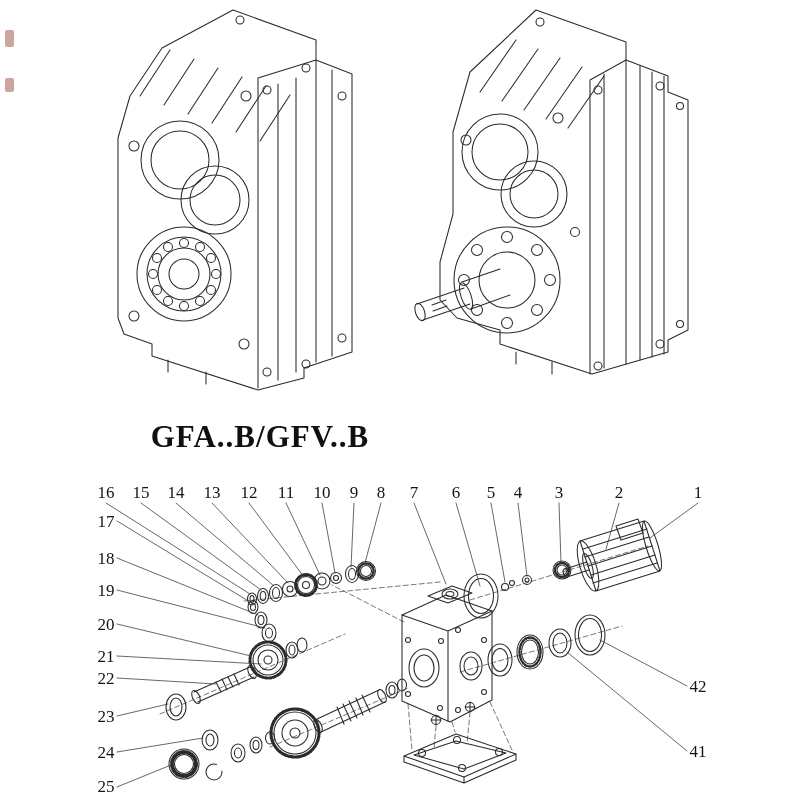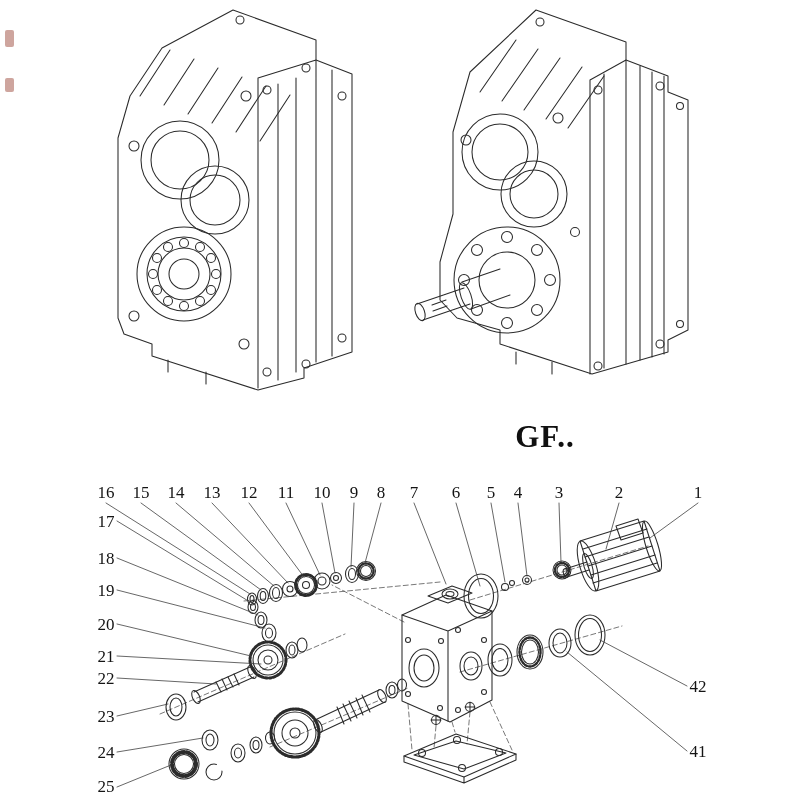--- a/index.html
+++ b/index.html
@@ -112,21 +112,21 @@
           <circle cx="660" cy="344" r="4"></circle>
         <circle cx="598" cy="366" r="4"></circle>
           <circle cx="680" cy="106" r="3.5"></circle>
           <circle cx="680" cy="324" r="3.5"></circle>
         <circle cx="540" cy="22" r="4"></circle>
       </g>
       <path d="M516,352 L516,364 M552,362 L552,374"></path>
     </g>
   </svg>
 
-  <div class="model-label" style="left:455px;top:419px;width:180px;">GF..</div>
+  <div class="model-label" style="left:110px;top:419px;width:300px;">GFA..B/GFV..B</div>
 
   <svg id="exploded-art" width="800" height="335" viewBox="0 465 800 335">
 
     <g class="dash">
       <path d="M244,601 L440,582"></path>
       <path d="M460,672 L622,626"></path>
       <path d="M470,600 L648,546"></path>
       <path d="M160,714 L345,634"></path>
       <path d="M270,747 L408,688"></path>
       <path d="M404,622 L332,585"></path>

